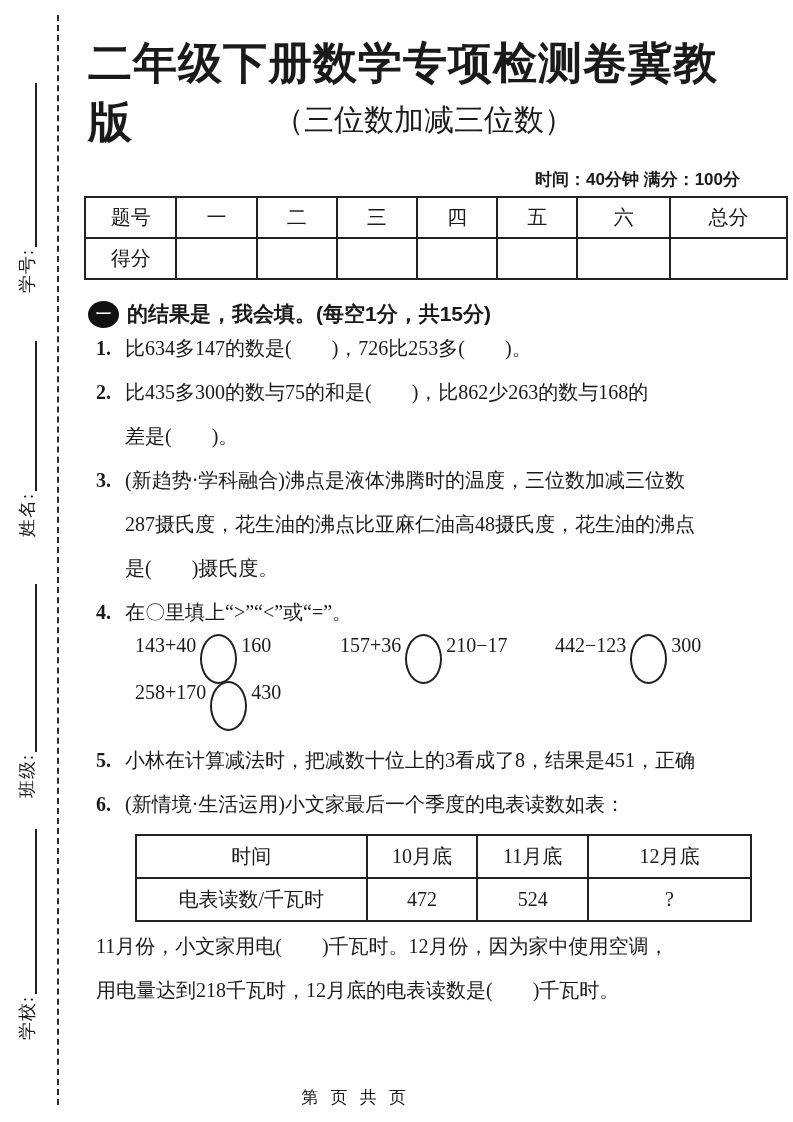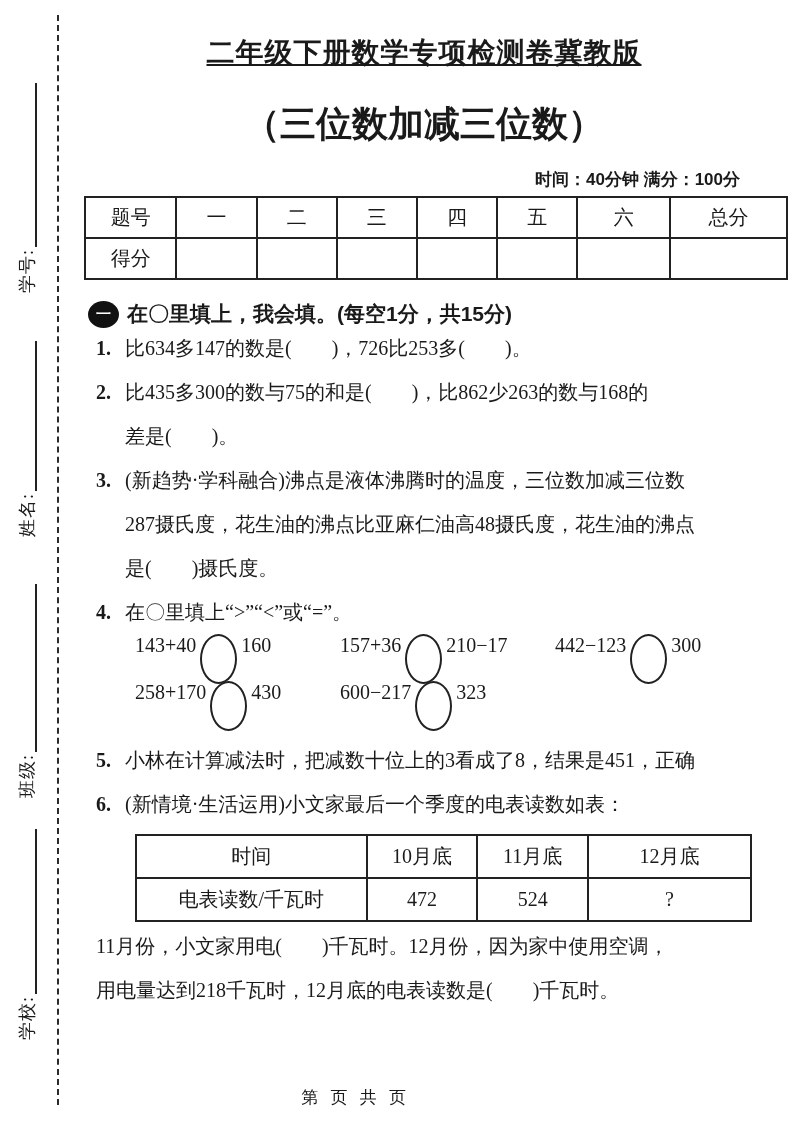--- a/index.html
+++ b/index.html
@@ -22,27 +22,27 @@
   }
   .mf-label { font-size:18px; margin-bottom:7px; margin-right:2px; letter-spacing:1px; }
   .mf-line  { display:inline-block; height:0; border-bottom:2px solid #222; margin-bottom:9px; }
   .mf-line.l1 { width:165px; margin-right:31px; }
   .mf-line.l2 { width:168px; margin-right:47px; }
   .mf-line.l3 { width:150px; margin-right:48px; }
   .mf-line.l4 { flex:1; }
 
   
   .title {
-    position:absolute; left:88px; width:672px; top:34px; text-align:center;
+    position:absolute; left:88px; width:672px; top:34px; text-align:left;
     font-family:"Liberation Sans", sans-serif; font-weight:900;
-    font-size:28px; letter-spacing:1px;text-decoration:underline;
+    font-size:44px; letter-spacing:1px;
   }
   .subtitle {
     position:absolute; left:88px; width:672px; top:100px; text-align:center;
-    font-family:"Liberation Sans", sans-serif; font-weight:700; font-size:36px;
+    font-family:"Liberation Sans", sans-serif; font-weight:400; font-size:30px;
   }
   .meta {
     position:absolute; right:53px; top:168px;
     font-family:"Liberation Sans", sans-serif; font-size:17px; font-weight:700;
   }
 
   
   table { border-collapse:collapse; }
   .score-table {
     position:absolute; left:84px; top:196px; width:704px; table-layout:fixed;border-radius:22px;
@@ -154,21 +154,21 @@
       <td></td>
       <td></td>
       <td></td>
       <td></td>
     </tr>
   </tbody>
     </table>
 
   <div class="section-header">
     <span class="badge">一</span>
-    <span class="section-title">在〇里填上，我会填。(每空1分，共15分)</span>
+    <span class="section-title">的结果是，我会填。(每空1分，共15分)</span>
   </div>
 
   <div class="questions">
 
     <div class="question">
       <span class="q-num">1.</span>
       <div class="q-body">
         <div class="q-line">比634多147的数是(&nbsp;&nbsp;&nbsp;&nbsp;&nbsp;&nbsp;&nbsp;&nbsp;)，726比253多(&nbsp;&nbsp;&nbsp;&nbsp;&nbsp;&nbsp;&nbsp;&nbsp;)。</div>
       </div>
     </div>
@@ -210,25 +210,20 @@
       </div>
       <div class="compare-cell">
         <span>442−123</span>
         <span class="compare-circle"></span>
         <span>300</span>
       </div>
       <div class="compare-cell">
         <span>258+170</span>
         <span class="compare-circle"></span>
         <span>430</span>
-      </div>
-      <div class="compare-cell">
-        <span>600−217</span>
-        <span class="compare-circle"></span>
-        <span>323</span>
       </div>
     </div>
 
     <div class="question q5">
       <span class="q-num">5.</span>
       <div class="q-body">
         <div class="q-line">小林在计算减法时，把减数十位上的3看成了8，结果是451，正确</div>
       </div>
     </div>
 

